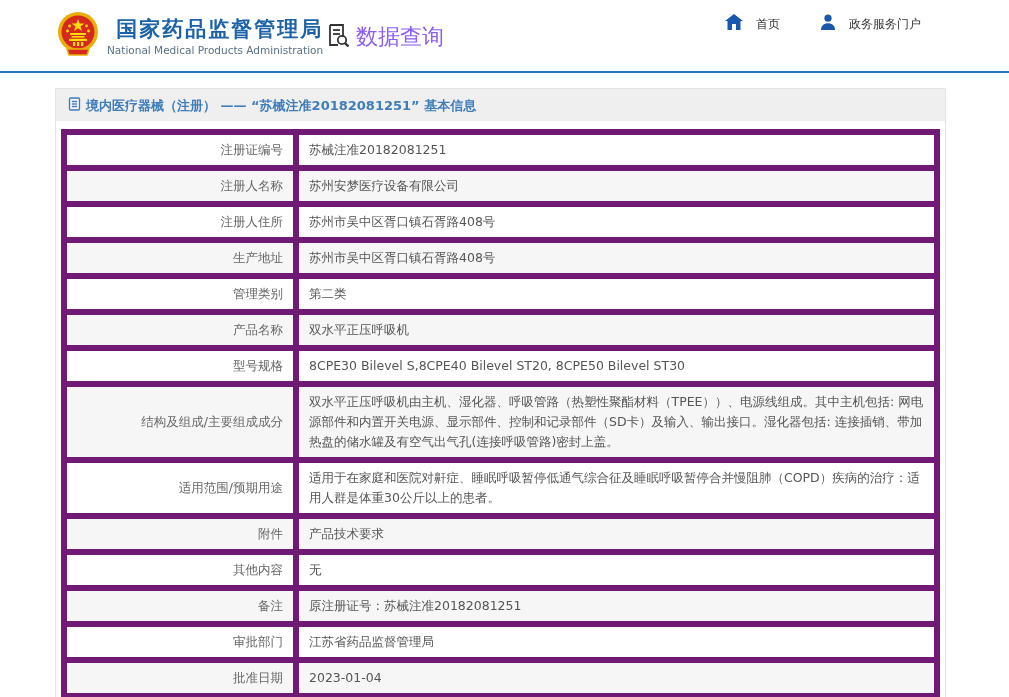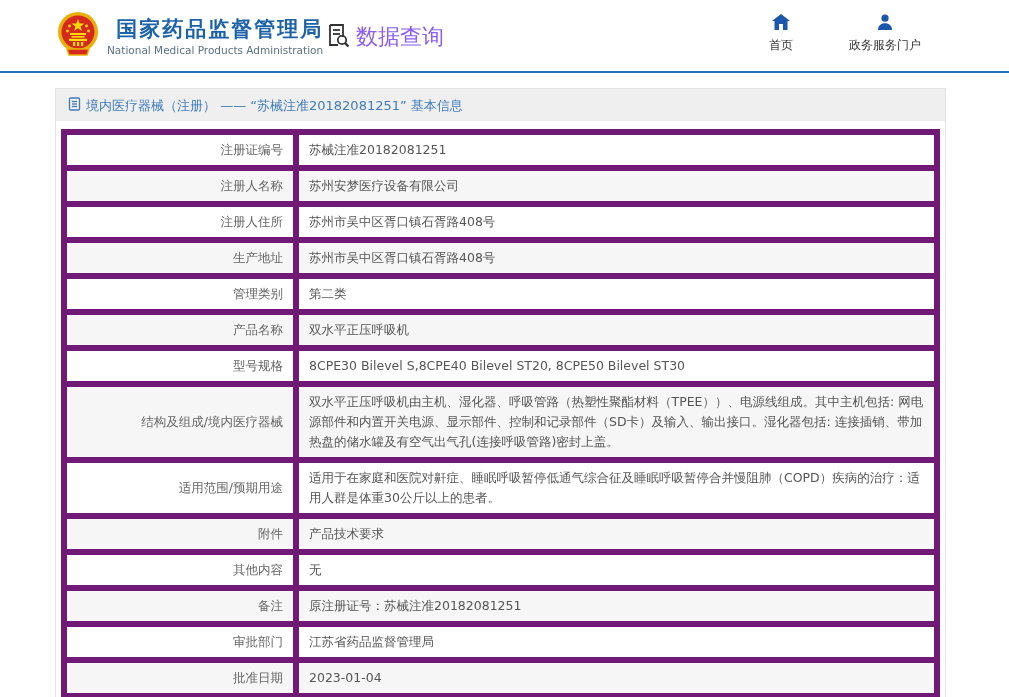--- a/index.html
+++ b/index.html
@@ -47,45 +47,45 @@
   .data-query-label { font-size: 22px; color: #8b5cf6; }
   .top-nav {
     position: absolute;
     right: 88px;
     top: 14px;
     display: flex;
     gap: 40px;
   }
   .top-nav-item {
     display: flex;
-    flex-direction: column;
-    align-items: center;
-    gap: 3px;
+    flex-direction: row;
+    align-items: center;
+    gap: 13px;
     cursor: pointer;
-    margin-left: 16px;
   }
   .top-nav-item .nav-label { font-size: 12px; color: #333; }
 
   
   .panel {
     margin: 15px 0 0 55px;
     width: 891px;
     border: 1px solid #e3e3e3;
     background: #fff;
   }
   .panel-title-bar {
     background: #efefef;
     padding: 7px 12px 6px;
     display: flex;
     align-items: center;
     gap: 5px;
   }
   .panel-title {
     color: #3f7cba;
     font-size: 13px;
+    font-weight: bold;
   }
   .table-wrap { padding: 8px 5px 7px; }
   table.info {
     width: 100%;
     border-collapse: collapse;
     font-size: 12.5px;
   }
   table.info td {
     border: 6px solid #701a75;
     padding: 5px 10px;
@@ -202,21 +202,21 @@
           </tr>
           <tr>
             <td class="label">产品名称</td>
             <td class="value">双水平正压呼吸机</td>
           </tr>
           <tr>
             <td class="label">型号规格</td>
             <td class="value">8CPE30 Bilevel S,8CPE40 Bilevel ST20, 8CPE50 Bilevel ST30</td>
           </tr>
           <tr>
-            <td class="label">结构及组成/境内医疗器械</td>
+            <td class="label">结构及组成/主要组成成分</td>
             <td class="value">双水平正压呼吸机由主机、湿化器、呼吸管路（热塑性聚酯材料（TPEE））、电源线组成。其中主机包括: 网电源部件和内置开关电源、显示部件、控制和记录部件（SD卡）及输入、输出接口。湿化器包括: 连接插销、带加热盘的储水罐及有空气出气孔(连接呼吸管路)密封上盖。</td>
           </tr>
           <tr>
             <td class="label">适用范围/预期用途</td>
             <td class="value">适用于在家庭和医院对鼾症、睡眠呼吸暂停低通气综合征及睡眠呼吸暂停合并慢阻肺（COPD）疾病的治疗：适用人群是体重30公斤以上的患者。</td>
           </tr>
           <tr>
             <td class="label">附件</td>
             <td class="value">产品技术要求</td>
           </tr>

